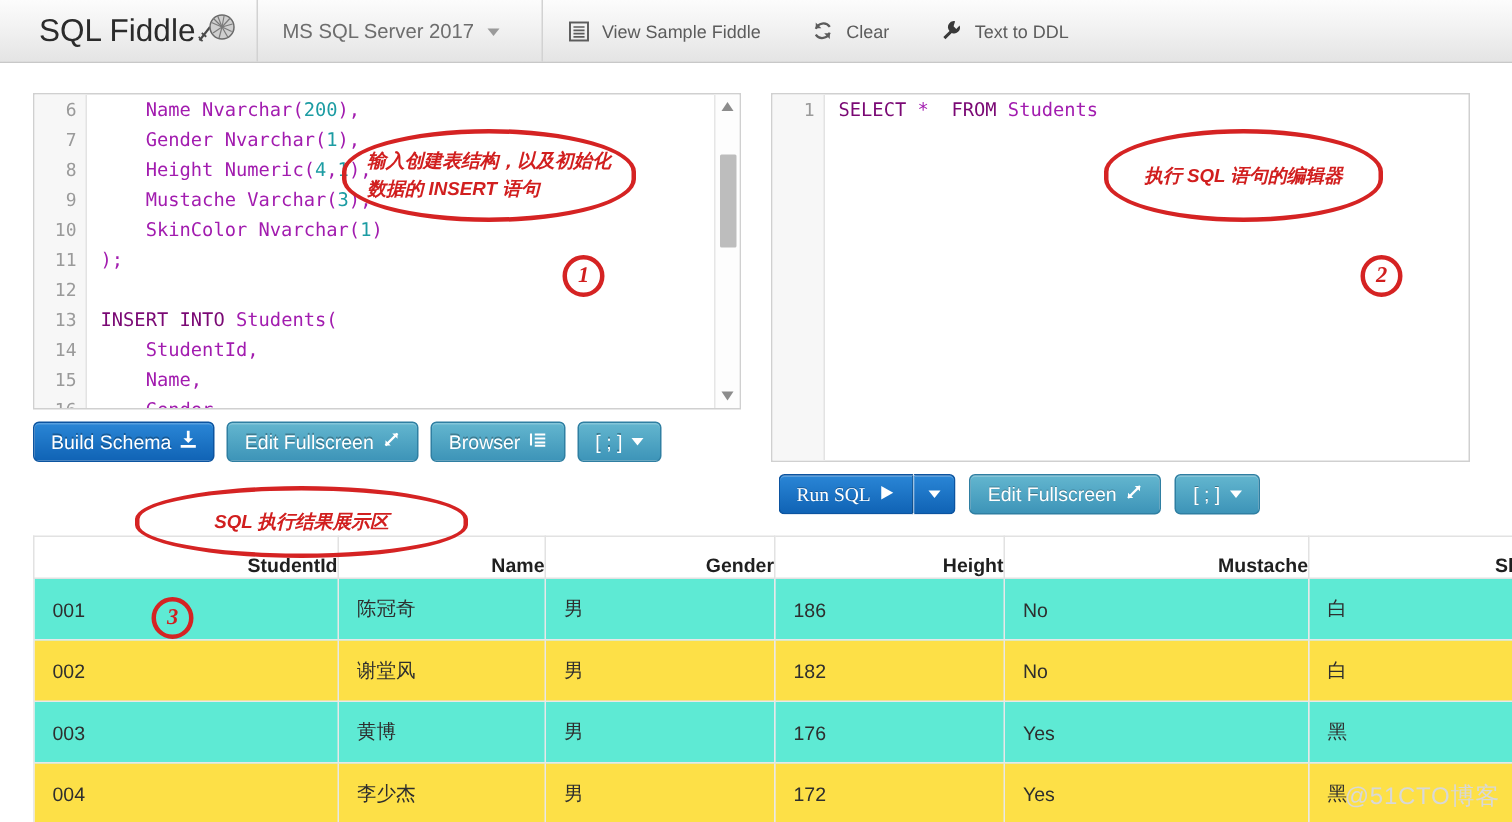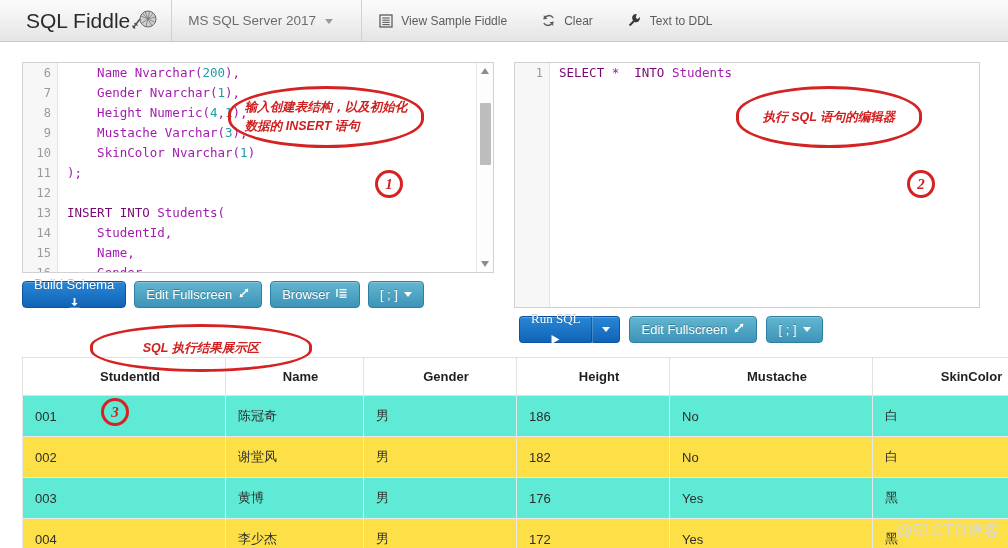--- a/index.html
+++ b/index.html
@@ -171,21 +171,20 @@
     border: 1px solid rgba(0,0,0,0.18);
     box-sizing: border-box;
     cursor: pointer;
     white-space: nowrap;
     font-family: "Liberation Sans", sans-serif;
     box-shadow: inset 0 1px 0 rgba(255,255,255,0.22);
   }
   .btn-primary {
     background: linear-gradient(to bottom, #2a86d6 0%, #1063b5 100%);
     border-color: #0c54a0;
-    flex-direction: column;
   }
   .btn-info {
     background: linear-gradient(to bottom, #63b6cf 0%, #3d94b8 100%);
     border-color: #2f7fa2;
   }
   .btn-group-left { position: absolute; left: 22px; top: 281px; display: flex; gap: 8px; }
   .btn-group-right { position: absolute; left: 519px; top: 316px; display: flex; gap: 9px; }
   .split-main {
     border-top-right-radius: 0;
     border-bottom-right-radius: 0;
@@ -211,25 +210,25 @@
   .result-table {
     position: absolute;
     left: 22px; top: 357px;
     width: 958px;
     border-collapse: collapse;
     font-size: 13px;
     background: #ffffff;
     table-layout: fixed;
   }
   .result-table th {
-    text-align: center;
+    text-align: right;
     font-weight: bold;
     color: #1f1f1f;
     font-size: 13px;
-    padding: 11px 0 11px 12px;
+    padding: 11px 0 1px 12px;
     border: 1px solid #e2e2e2;
     height: 15px;
     background: #ffffff;
   }
   .result-table td {
     color: #2e2e2e;
     padding: 11px 0 11px 12px;
     border: 1px solid #e8e8e8;
     background: #ffffff;
   }
@@ -392,21 +391,21 @@
       <div class="arrow-dn"></div>
     </div>
   </div>
 </div>
 
 <div class="editor-panel" id="right-editor">
   <div class="code-area">
     <div class="gutter" id="right-gutter">
         <div class="gutter-num">1</div>
       </div>
-    <div class="code-lines" id="right-code"><div class="code-line"><span class="kw">SELECT</span><span class="plain"> *  </span><span class="kw">INTO</span><span class="plain"> Students</span></div></div>
+    <div class="code-lines" id="right-code"><div class="code-line"><span class="kw">SELECT</span><span class="plain"> *  </span><span class="kw">FROM</span><span class="plain"> Students</span></div></div>
   </div>
 </div>
 
 <div class="btn-group-left">
 
   <div class="btn btn-primary">
     <span>Build Schema</span>
     <span>
       <svg width="11" height="12" viewBox="0 0 12 13">
         <path d="M6 0 L6 7" stroke="#fff" stroke-width="2"></path>

